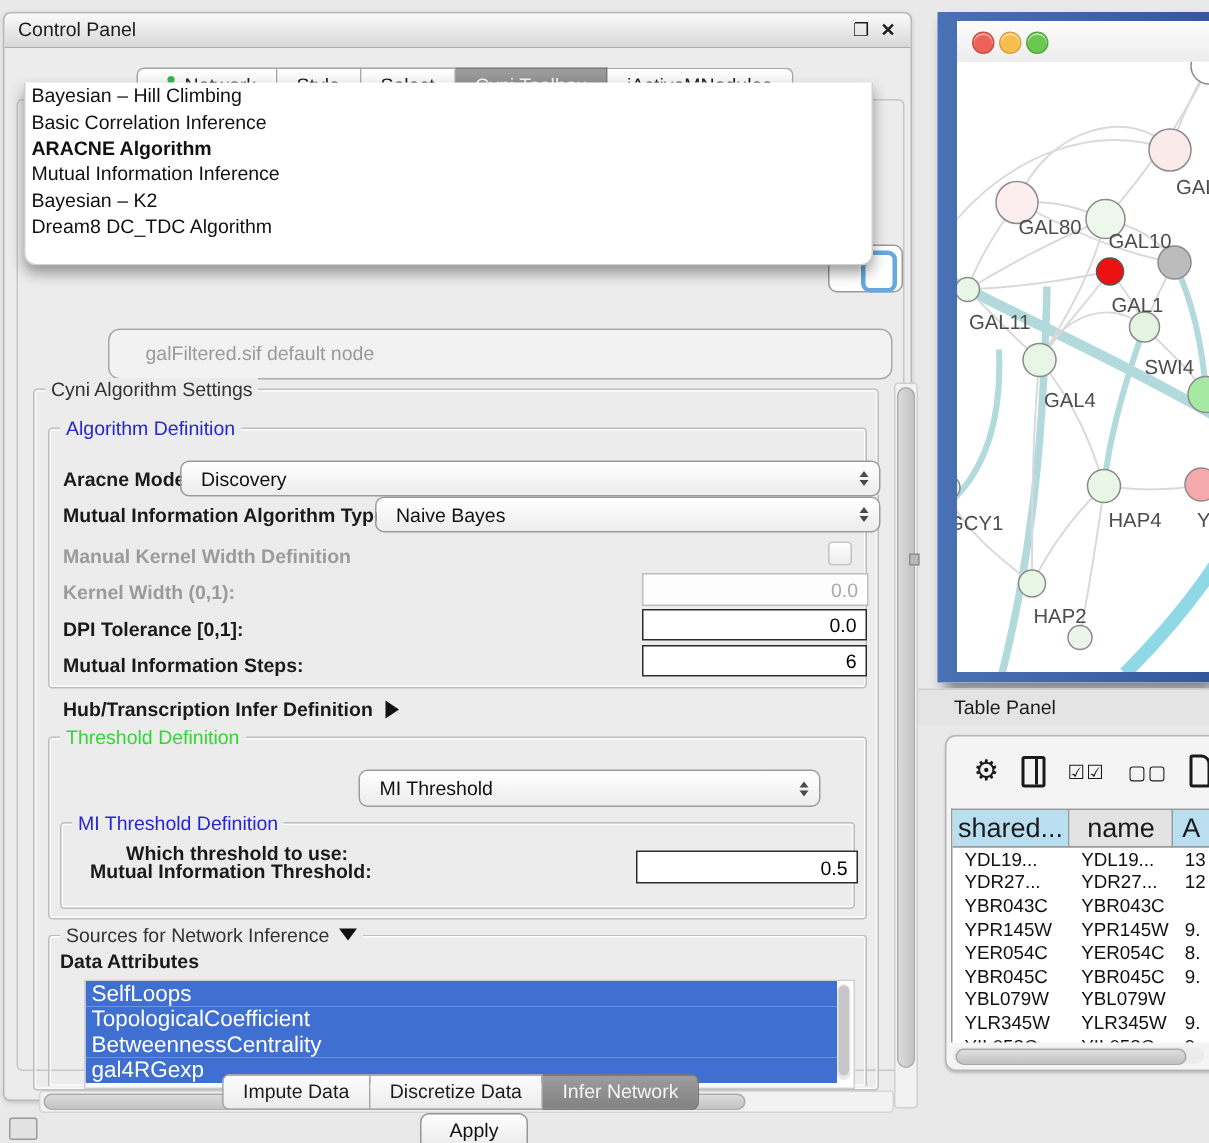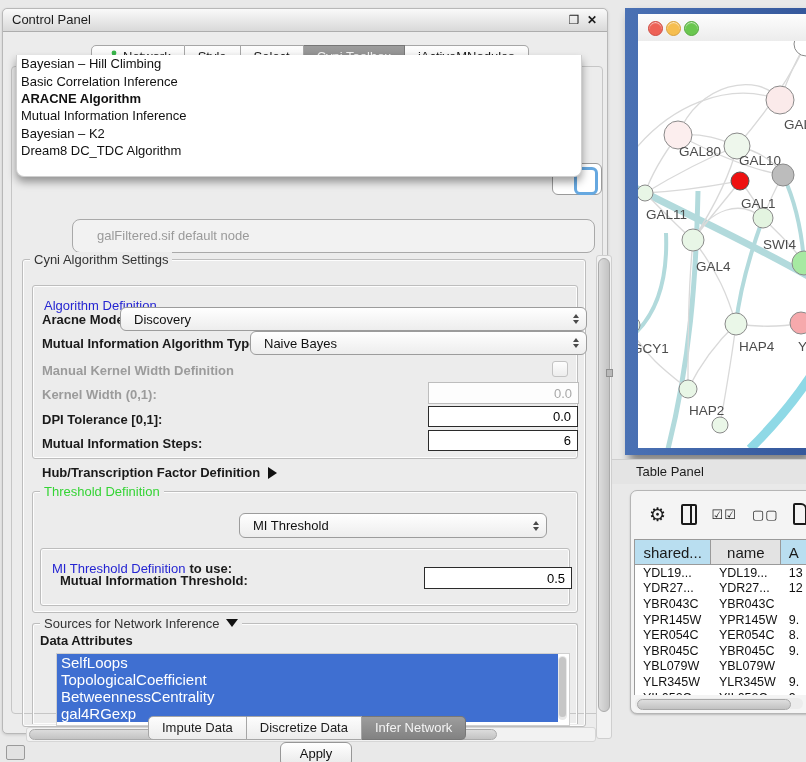--- a/index.html
+++ b/index.html
@@ -39,21 +39,21 @@
 
   
   #v-scroll{left:584px;top:188px;width:14px;height:482px;background:#f2f2f2;border:1px solid #cfcfcf;border-radius:3px;}
   #v-scroll .thumb{position:absolute;left:1px;top:2px;width:10px;height:452px;background:linear-gradient(90deg,#dcdcdc,#c3c3c3);border:1px solid #ababab;border-radius:6px;}
   #h-scroll{left:14px;top:660px;width:568px;height:13px;background:#f2f2f2;border:1px solid #d6d6d6;border-radius:3px;}
   #h-scroll .thumb{position:absolute;left:2px;top:1px;width:466px;height:9px;background:linear-gradient(#dcdcdc,#c3c3c3);border:1px solid #ababab;border-radius:6px;}
 
   
   .group{position:absolute;border:1px solid #bdbdbd;border-radius:3px;box-shadow:inset 0 0 0 1px #fdfdfd;}
   .group>.gtitle{position:absolute;top:-8px;left:7px;background:#ececec;padding:0 4px;font-size:13px;color:#333;white-space:nowrap;}
-  .gtitle.blue{color:#2525d2;margin-top:20px;}
+  .gtitle.blue{color:#2525d2;}
   .gtitle.green{color:#35d435;}
 
   .lbl{position:absolute;font-size:13px;font-weight:bold;color:#1a1a1a;white-space:nowrap;}
   .lbl.dis{color:#9b9b9b;}
 
   .combo{position:absolute;background:linear-gradient(#ffffff,#ededed);border:1px solid #9c9c9c;border-radius:6px;font-size:13px;color:#111;display:flex;align-items:center;padding-left:13px;cursor:default;}
   .spin{position:absolute;right:7px;top:50%;transform:translateY(-50%);display:flex;flex-direction:column;gap:2px;}
   .spin i{width:0;height:0;border-left:3.5px solid transparent;border-right:3.5px solid transparent;}
   .spin .up{border-bottom:4px solid #4a4a4a;}
   .spin .dn{border-top:4px solid #4a4a4a;}
@@ -93,21 +93,21 @@
   #tp-title{position:absolute;left:24px;top:4px;font-size:13px;color:#1c1c1c;}
   #tp{left:630px;top:490px;width:176px;height:222px;background:#f4f4f4;border:1px solid #b5b5b5;border-radius:7px 0 0 7px;box-shadow:0 1px 2px rgba(0,0,0,.2);}
   #tp-toolbar{position:absolute;left:0;top:0;right:0;height:46px;display:flex;align-items:center;gap:15px;padding-left:18px;color:#1a1a1a;}
   #gear-ic{font-size:19px;line-height:19px;}
   #cols-ic{width:17px;height:17px;border:2px solid #1a1a1a;border-radius:2px;position:relative;}
   #cols-ic:after{content:"";position:absolute;left:7px;top:0;bottom:0;width:2px;background:#1a1a1a;}
   .cb-pair{font-size:13px;letter-spacing:1px;}
   #page-ic{width:14px;height:18px;border:2px solid #1a1a1a;border-radius:2px 6px 2px 2px;}
   #tbl{position:absolute;left:3px;top:48px;right:0;bottom:18px;overflow:hidden;border-top:1px solid #9a9a9a;border-left:1px solid #9a9a9a;background:#fff;}
   #tbl table{border-collapse:collapse;table-layout:fixed;}
-  #tbl th{height:22px;font-size:15px;font-weight:normal;color:#1a1a1a;border-right:1px solid #9a9a9a;border-bottom:1px solid #9a9a9a;text-align:center;overflow:hidden;white-space:nowrap;}
+  #tbl th{height:22px;font-size:18px;font-weight:normal;color:#1a1a1a;border-right:1px solid #9a9a9a;border-bottom:1px solid #9a9a9a;text-align:center;overflow:hidden;white-space:nowrap;}
   #tbl th.blue{background:#b9def0;}
   #tbl th.gray{background:#e3e3e3;}
   #tbl td{height:15.6px;font-size:12.5px;color:#111;padding:0 0 0 8px;white-space:nowrap;overflow:hidden;}
   #tp-hscroll{position:absolute;left:4px;bottom:4px;width:168px;height:11px;background:#ececec;border-radius:6px;}
   #tp-hscroll .thumb{position:absolute;left:2px;top:1px;width:152px;height:9px;background:linear-gradient(#dedede,#c2c2c2);border:1px solid #a9a9a9;border-radius:6px;}
 
   .net-tab-icon{width:13px;height:13px;display:inline-block;}
 </style>
 </head>
 <body>
@@ -193,21 +193,21 @@
 
       <div class="lbl dis" style="left:30px;top:320px;">Kernel Width (0,1):</div>
       <div class="tinput dis" style="left:416px;top:315px;width:143px;height:20px;">0.0</div>
 
       <div class="lbl" style="left:30px;top:345px;">DPI Tolerance [0,1]:</div>
       <div class="tinput en" style="left:416px;top:339px;width:142px;height:19px;">0.0</div>
 
       <div class="lbl" style="left:30px;top:369px;">Mutual Information Steps:</div>
       <div class="tinput en" style="left:416px;top:363px;width:142px;height:19px;">6</div>
 
-      <div class="lbl" style="left:30px;top:398px;"><span>Hub/Transcription Factor Definition</span><span class="arrow-right"></span></div>
+      <div class="lbl" style="left:30px;top:398px;"><span>Hub/Transcription Infer Definition</span><span class="arrow-right"></span></div>
 
       <div class="group" style="left:20px;top:424px;width:544px;height:120px;">
         <span class="gtitle green">Threshold Definition</span>
       </div>
 
       <div class="lbl" style="left:72px;top:451px;margin-top:43px;">Which threshold to use:</div>
       <div class="combo" style="left:227px;top:446px;width:293px;height:23px;">
         <span>MI Threshold</span>
         <span class="spin">
             <i class="up"></i>

